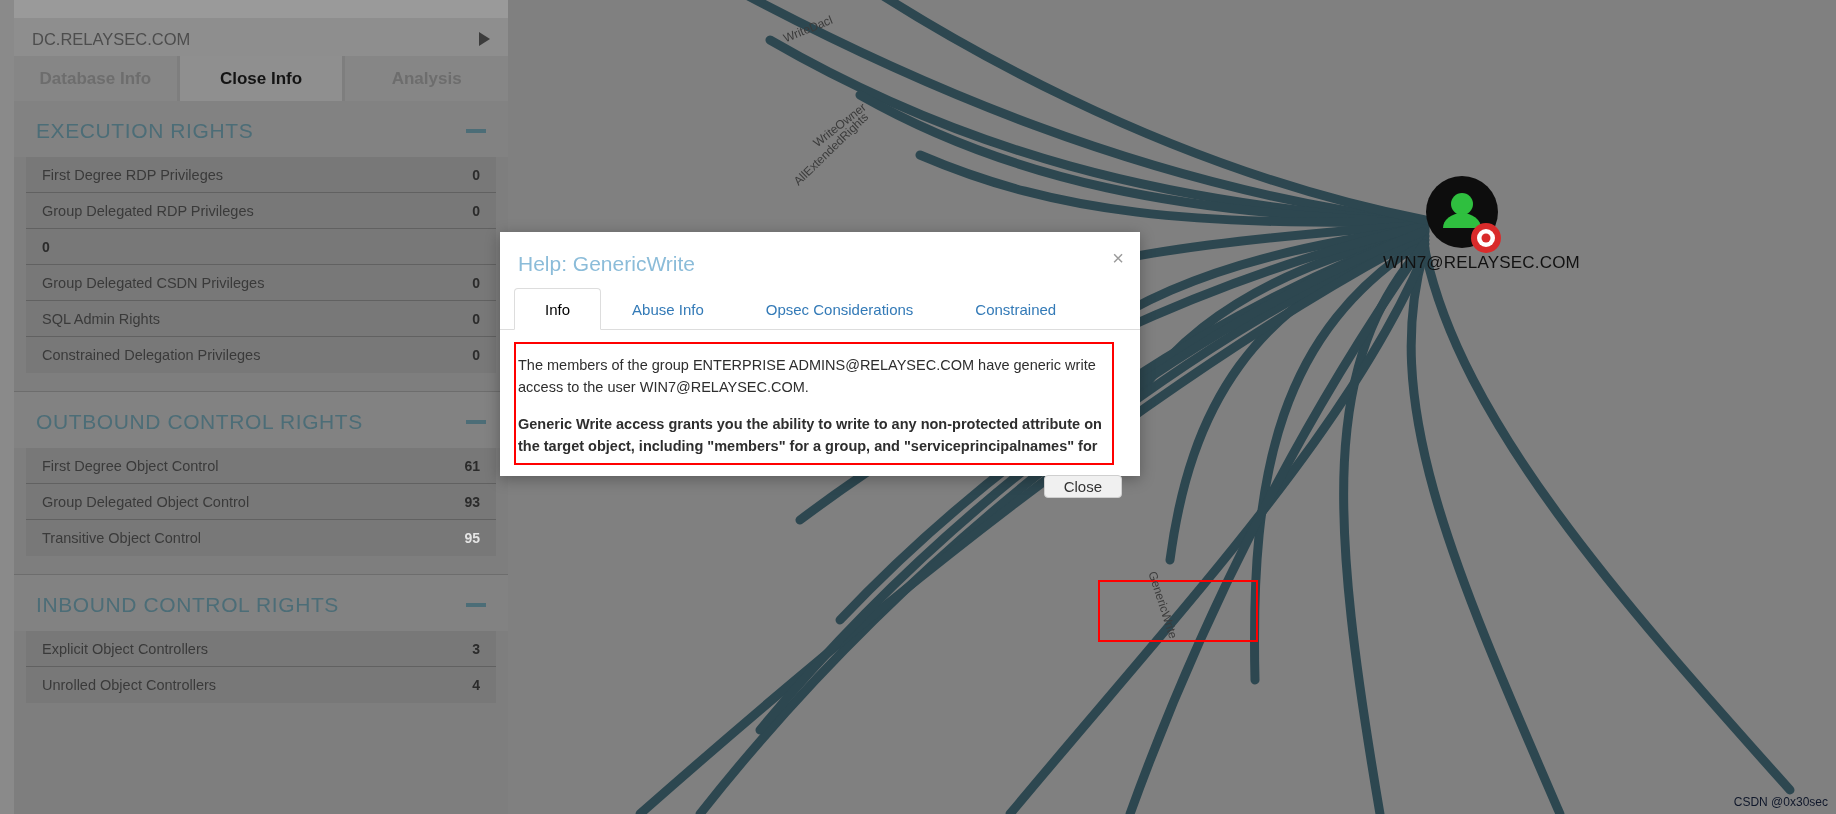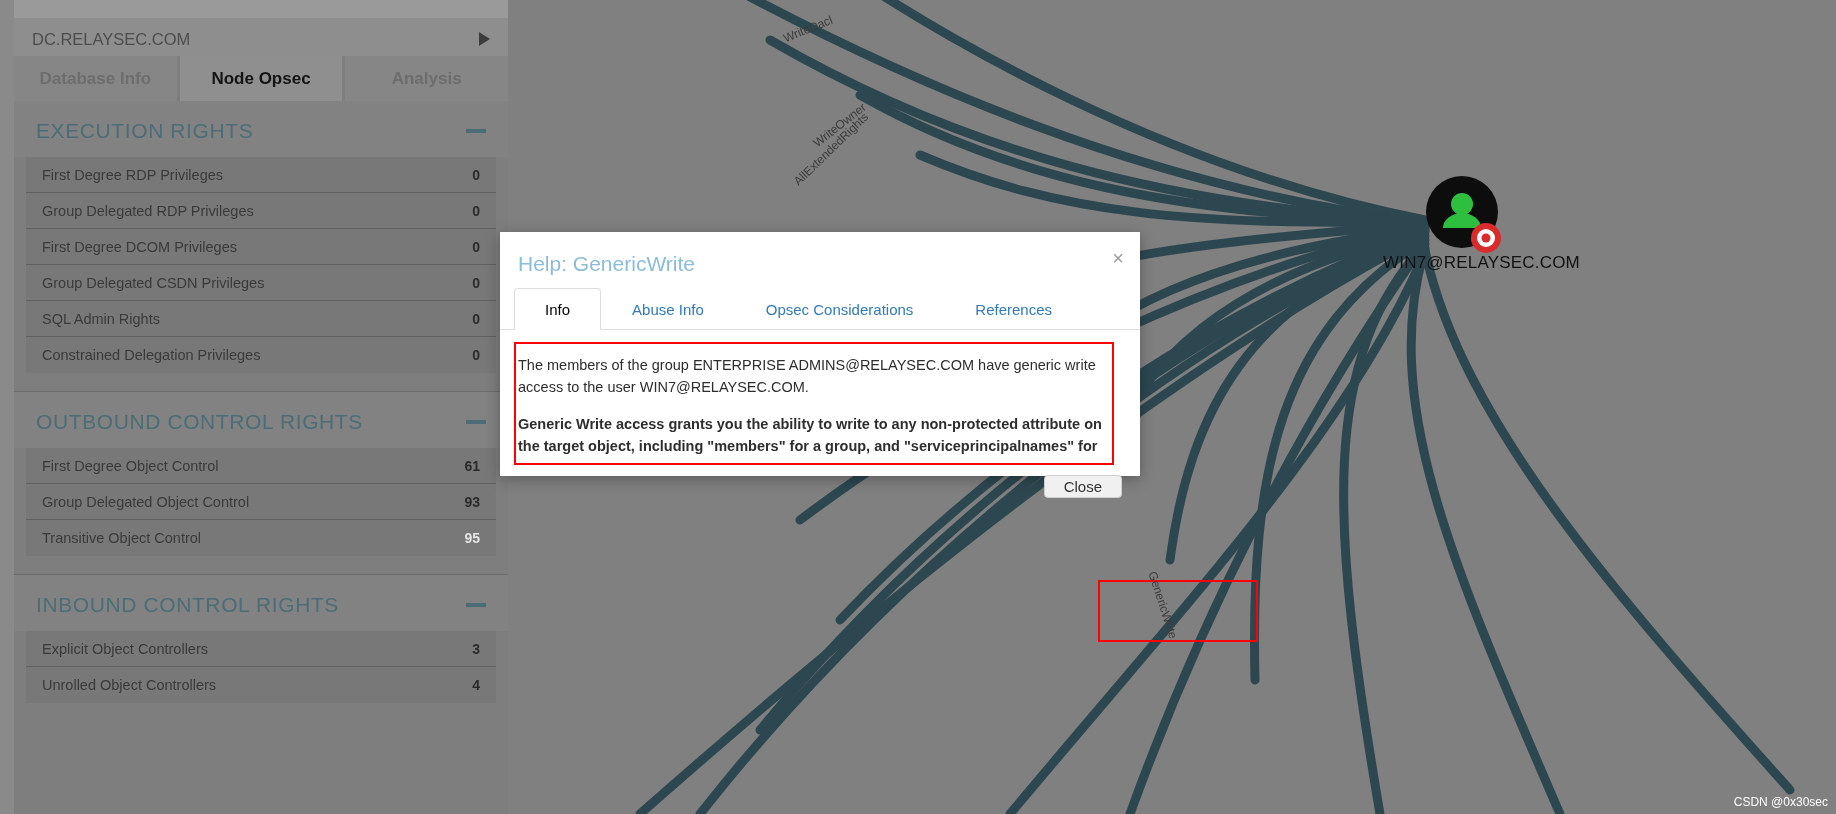--- a/index.html
+++ b/index.html
@@ -224,21 +224,21 @@
     color: #333;
     cursor: pointer;
     font-family: "Liberation Sans", sans-serif;
   }
 
   
   .watermark {
     position: absolute;
     right: 8px; bottom: 5px;
     font-size: 12px;
-    color: #ffffff;
+    color: #0f172a;
     z-index: 30;
     margin-left: 22px;
   }
 </style>
 </head>
 <body>
 
 <div id="root">
 
   <div id="graph">
@@ -305,21 +305,21 @@
     <div class="pathbar">
       <div class="label">DC.RELAYSEC.COM</div>
       <div class="arrow"></div>
     </div>
 
     <div class="tabs">
       <div class="tab">
         <span>Database Info</span>
       </div>
       <div class="tab active">
-        <span>Node Opsec</span>
+        <span>Close Info</span>
       </div>
       <div class="tab">
         <span>Analysis</span>
       </div>
     </div>
 
     <div class="panel-scroll">
 
       <div class="section">
         <div class="section-head">
@@ -329,21 +329,20 @@
         <div class="rows">
           <div class="row">
             <div class="rlabel">First Degree RDP Privileges</div>
             <div class="rval">0</div>
           </div>
           <div class="row">
             <div class="rlabel">Group Delegated RDP Privileges</div>
             <div class="rval">0</div>
           </div>
           <div class="row">
-            <div class="rlabel">First Degree DCOM Privileges</div>
             <div class="rval">0</div>
           </div>
           <div class="row">
             <div class="rlabel">Group Delegated CSDN Privileges</div>
             <div class="rval">0</div>
           </div>
           <div class="row">
             <div class="rlabel">SQL Admin Rights</div>
             <div class="rval">0</div>
           </div>
@@ -405,21 +404,21 @@
       <div class="mtab active">
         <span>Info</span>
       </div>
       <div class="mtab">
         <span>Abuse Info</span>
       </div>
       <div class="mtab">
         <span>Opsec Considerations</span>
       </div>
       <div class="mtab">
-        <span>References</span>
+        <span>Constrained</span>
       </div>
     </div>
 
     <div class="modal-body">
       <div class="body-box">
         <p>The members of the group ENTERPRISE ADMINS@RELAYSEC.COM have generic write access to the user WIN7@RELAYSEC.COM.</p>
         <p>Generic Write access grants you the ability to write to any non-protected attribute on the target object, including "members" for a group, and "serviceprincipalnames" for a user</p>
       </div>
     </div>
 

